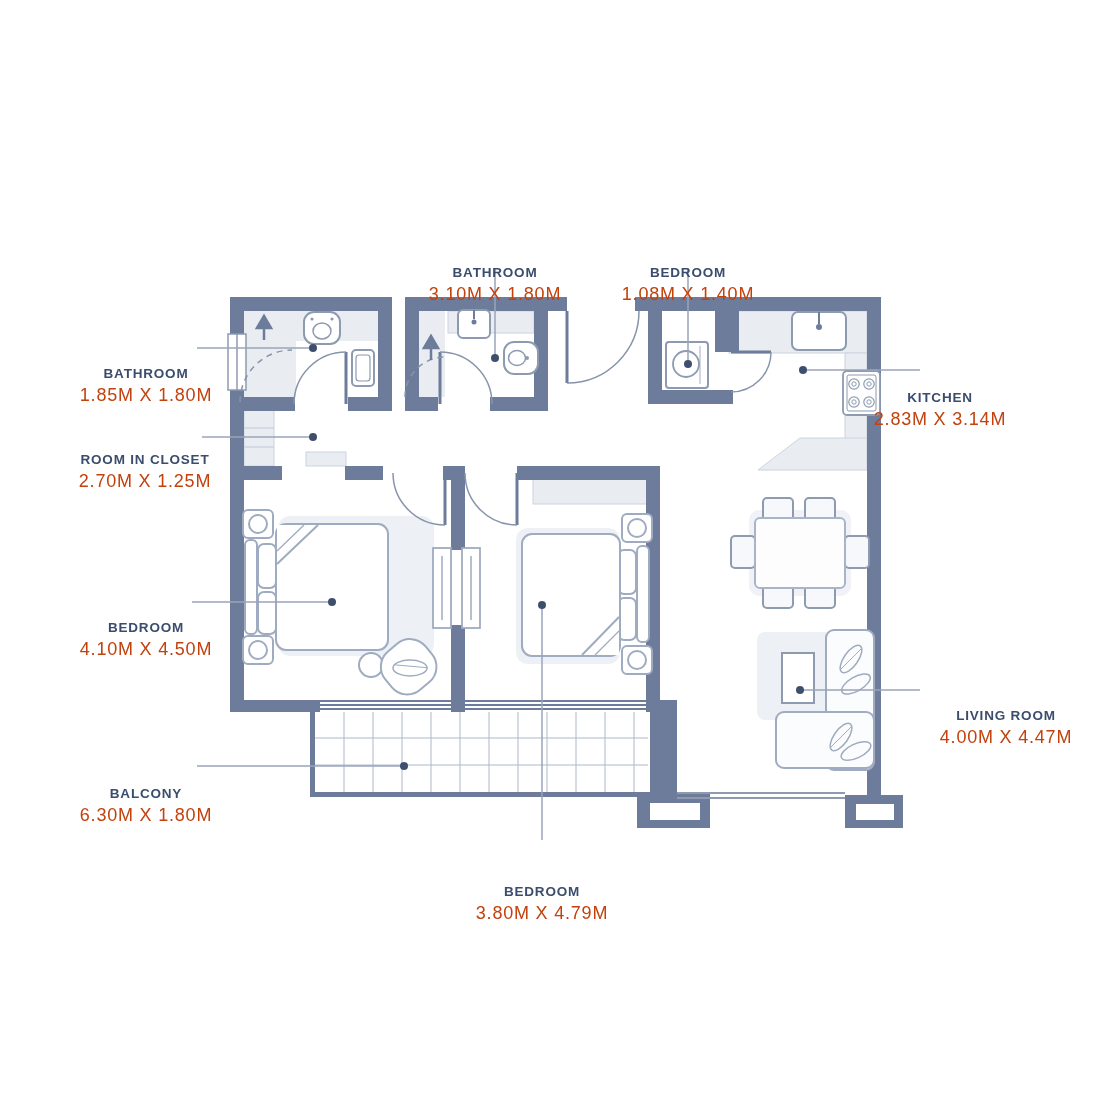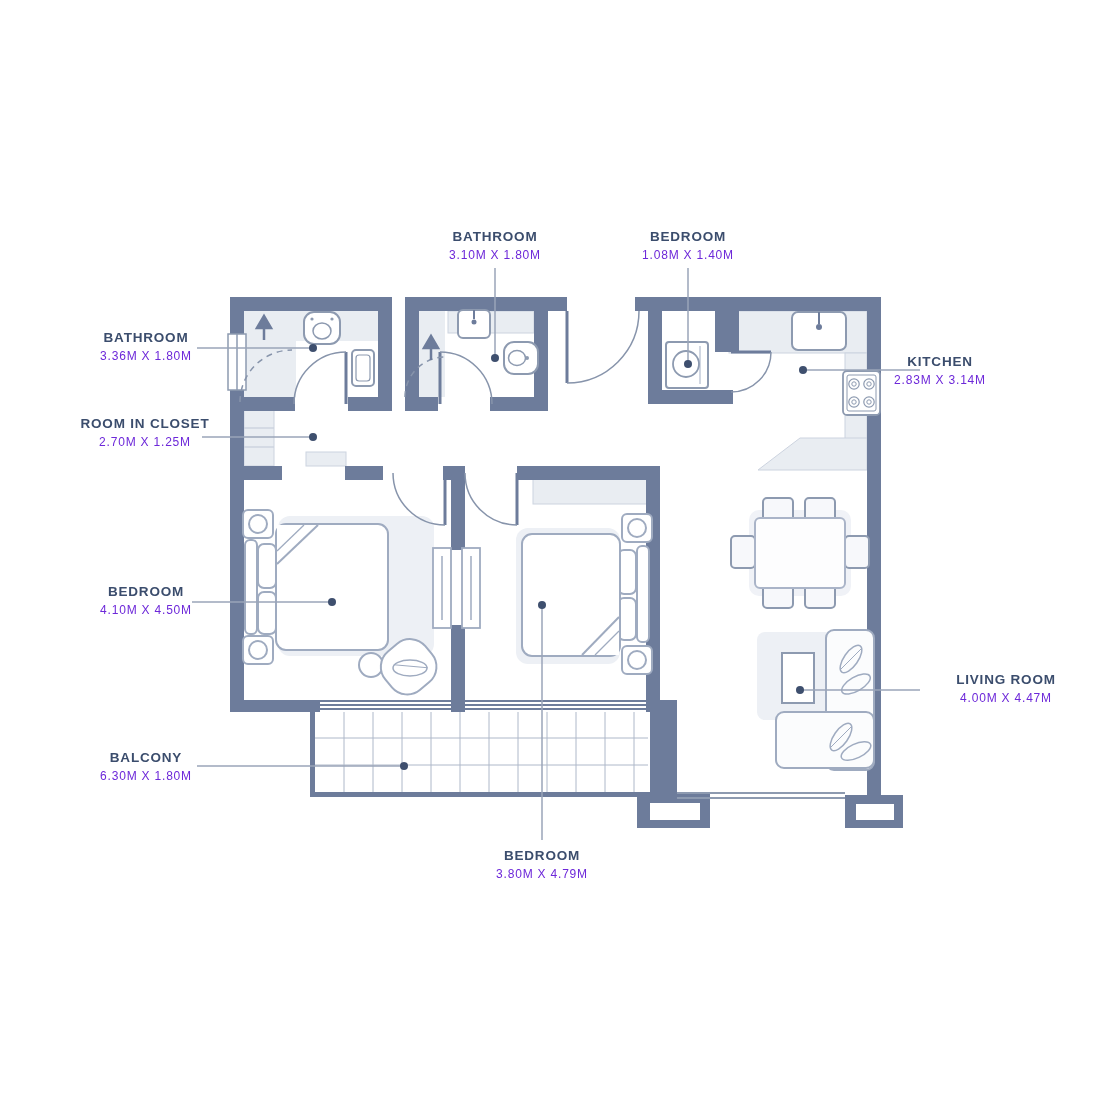--- a/index.html
+++ b/index.html
@@ -3,22 +3,22 @@
 <meta charset="utf-8">
 <style>
   html,body{margin:0;padding:0;}
   body{
     width:1100px;height:1100px;position:relative;overflow:hidden;
     background:#ffffff;font-family:"Liberation Sans", sans-serif;
   }
   .stage{position:absolute;inset:0;}
   svg.plan{position:absolute;left:0;top:0;}
   .room-label{position:absolute;transform:translateX(-50%);text-align:center;white-space:nowrap;}
-  .room-name{font-size:13.5px;font-weight:bold;color:#3b4d6d;letter-spacing:.8px;}
-  .room-dims{font-size:12px;color:#6d28d9;letter-spacing:.8px;margin-top:4px;}
+  .room-name{font-size:13.5px;font-weight:bold;color:#3b4d6d;letter-spacing:.8px;margin-top:36px;}
+  .room-dims{font-size:18px;color:#c2410c;letter-spacing:.8px;margin-top:4px;}
 </style>
 </head>
 <body>
 
 <div class="stage">
 
 <svg class="plan" width="1100" height="1100" viewBox="0 0 1100 1100">
 
   <g>
 
@@ -299,21 +299,21 @@
 <div class="room-label" style="left:495px;top:229px">
   <div class="room-name">BATHROOM</div>
   <div class="room-dims">3.10M X 1.80M</div>
 </div>
 <div class="room-label" style="left:688px;top:229px">
   <div class="room-name">BEDROOM</div>
   <div class="room-dims">1.08M X 1.40M</div>
 </div>
 <div class="room-label" style="left:146px;top:330px">
   <div class="room-name">BATHROOM</div>
-  <div class="room-dims">3.36M X 1.80M</div>
+  <div class="room-dims">1.85M X 1.80M</div>
 </div>
 <div class="room-label" style="left:940px;top:354px">
   <div class="room-name">KITCHEN</div>
   <div class="room-dims">2.83M X 3.14M</div>
 </div>
 <div class="room-label" style="left:145px;top:416px">
   <div class="room-name">ROOM IN CLOSET</div>
   <div class="room-dims">2.70M X 1.25M</div>
 </div>
 <div class="room-label" style="left:146px;top:584px">

